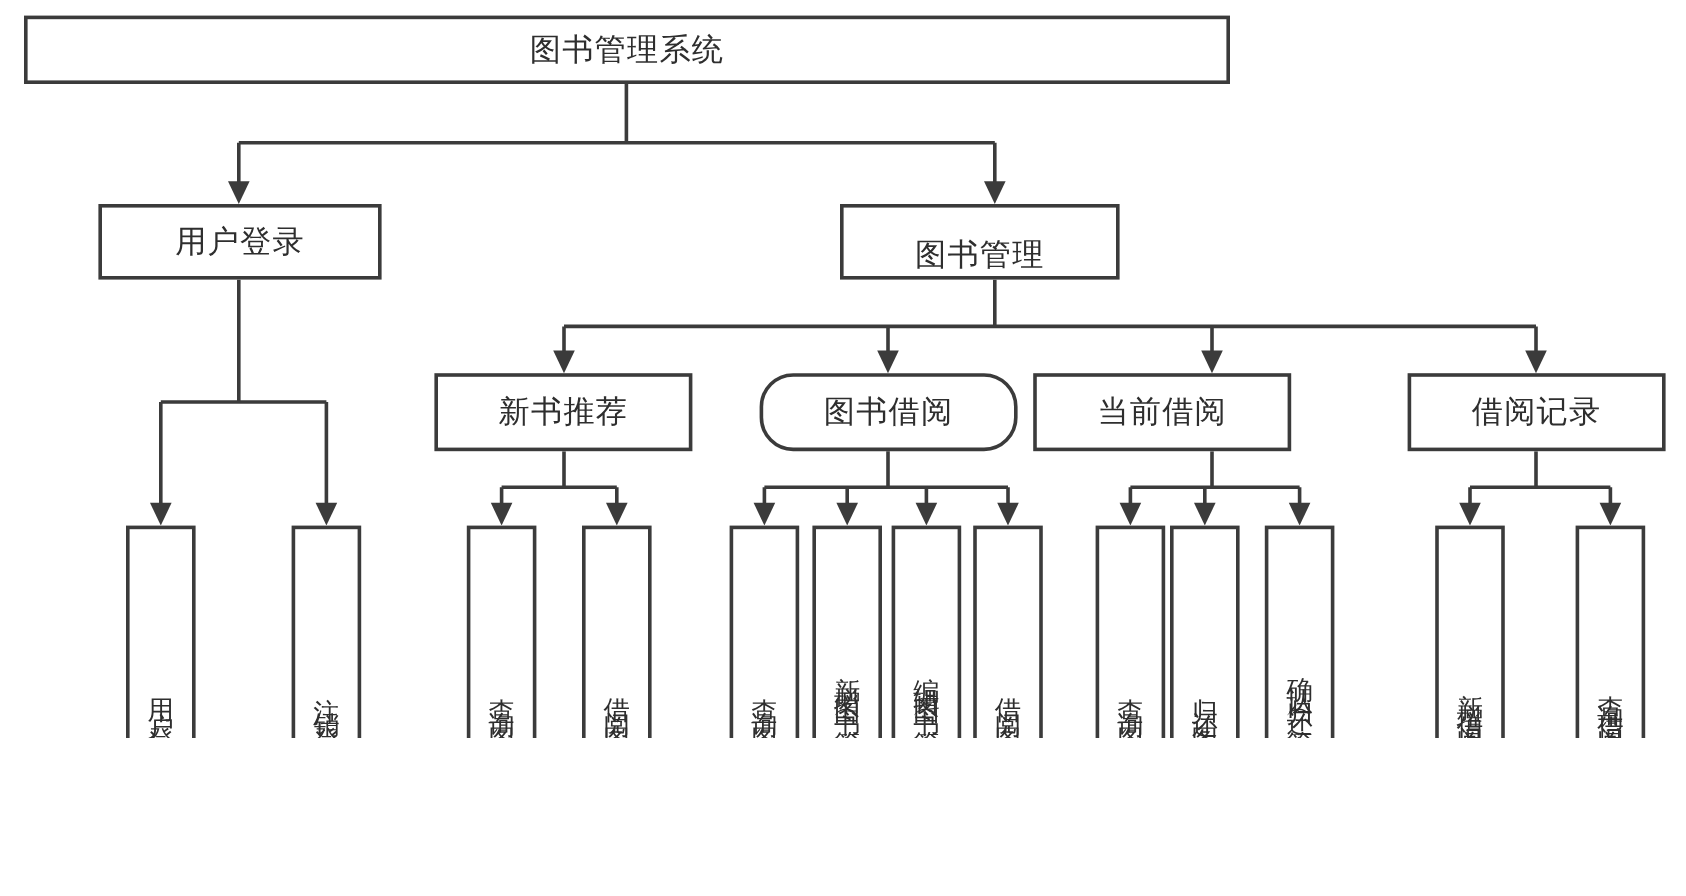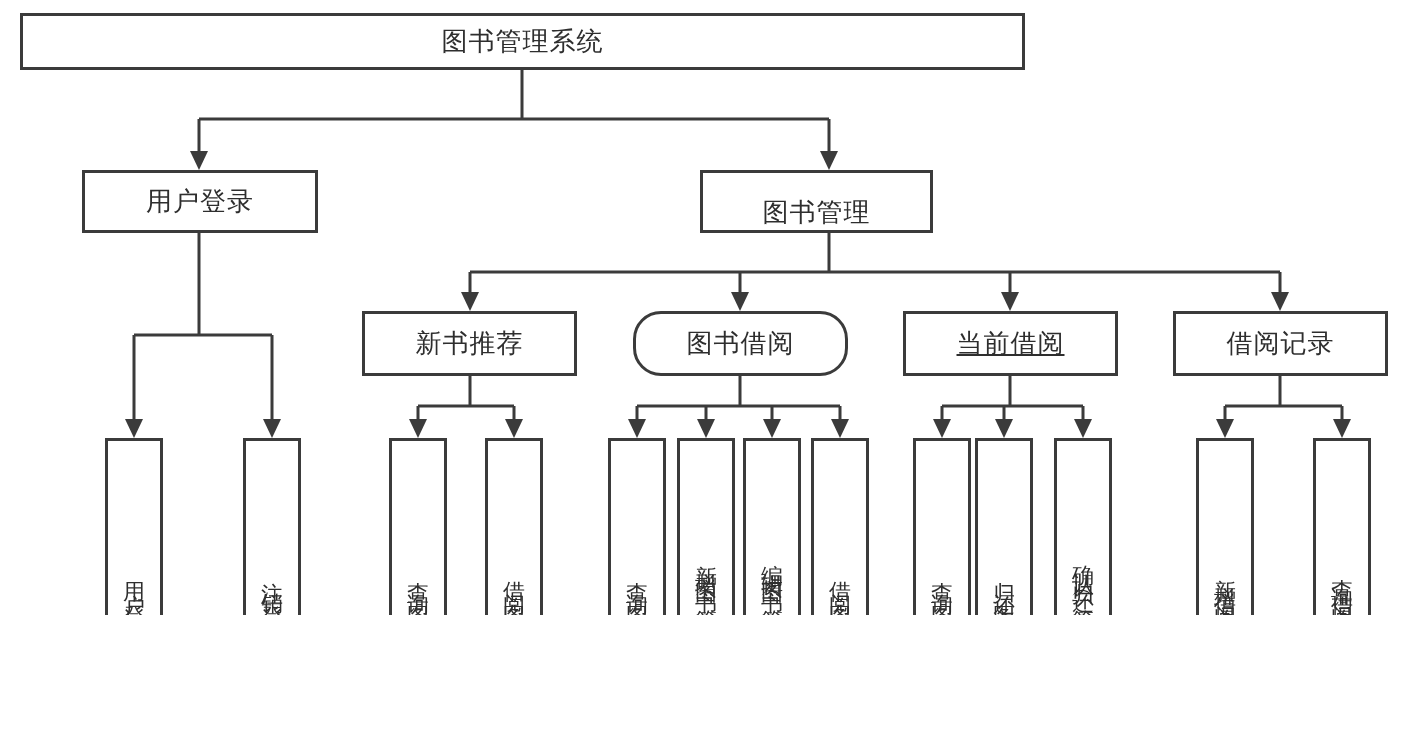--- a/index.html
+++ b/index.html
@@ -94,21 +94,21 @@
   <div class="node hbox" style="left:700px;top:170px;width:233px;height:63px;align-items:flex-end;">
     <span>图书管理</span>
   </div>
 
   <div class="node hbox" style="left:362px;top:311px;width:215px;height:65px;">
     <span>新书推荐</span>
   </div>
   <div class="node hbox" style="left:633px;top:311px;width:215px;height:65px;border-radius:28px;">
     <span>图书借阅</span>
   </div>
-  <div class="node hbox" style="left:903px;top:311px;width:215px;height:65px;text-decoration:underline;">
+  <div class="node hbox" style="left:861px;top:311px;width:215px;height:65px;">
     <span>当前借阅</span>
   </div>
   <div class="node hbox" style="left:1173px;top:311px;width:215px;height:65px;">
     <span>借阅记录</span>
   </div>
 
   <div class="node leaf" style="left:105px;">
     <span>用户登录</span>
   </div>
   <div class="node leaf" style="left:243px;">

